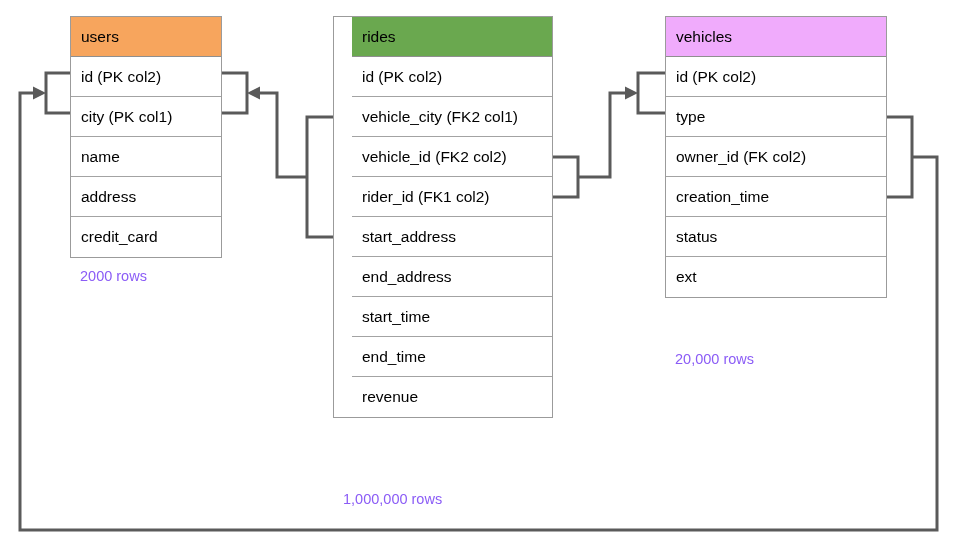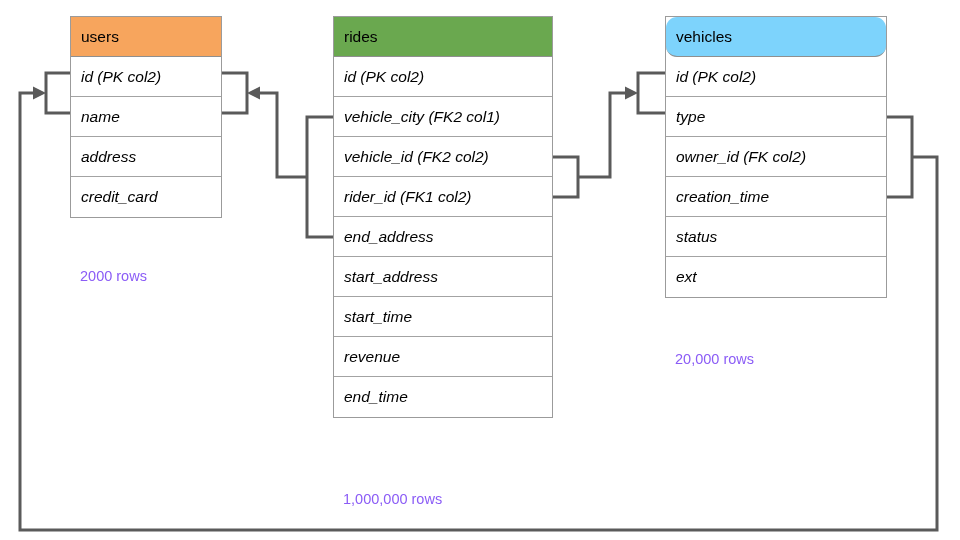--- a/index.html
+++ b/index.html
@@ -36,21 +36,20 @@
   .row {
     height: 40px;
     line-height: 39px;
     padding-left: 10px;
     font-size: 15.5px;
     color: #000000;
     border-bottom: 1px solid #a3a3a3;
     box-sizing: border-box;
     background: #ffffff;
     white-space: nowrap;
-    font-style: italic;
   }
   .row:last-child { border-bottom: none; }
   .rows-label {
     position: absolute;
     font-size: 14.5px;
     color: #8b5cf6;
     z-index: 1;
   }
   svg.connectors {
     position: absolute;
@@ -61,42 +60,43 @@
   }
 </style>
 </head>
 <body>
 
 <div class="canvas">
 
   <div class="tbl" style="left:70px; top:16px; width:152px;">
     <div class="hdr" style="background-color: rgb(247, 165, 93);">users</div>
     <div class="row">id (PK col2)</div>
+    <div class="row">city (PK col1)</div>
     <div class="row">name</div>
     <div class="row">address</div>
     <div class="row">credit_card</div>
   </div>
   <div class="rows-label" style="left:80px; top:268px;">2000 rows</div>
 
-  <div class="tbl" style="left:333px; top:16px; width:220px;">
+  <div class="tbl" style="left:333px; top:16px; width:220px;padding-left:18px;">
     <div class="hdr" style="background-color: rgb(106, 168, 79);">rides</div>
     <div class="row">id (PK col2)</div>
     <div class="row">vehicle_city (FK2 col1)</div>
     <div class="row">vehicle_id (FK2 col2)</div>
     <div class="row">rider_id (FK1 col2)</div>
+    <div class="row">start_address</div>
     <div class="row">end_address</div>
-    <div class="row">start_address</div>
     <div class="row">start_time</div>
+    <div class="row">end_time</div>
     <div class="row">revenue</div>
-    <div class="row">end_time</div>
   </div>
   <div class="rows-label" style="left:343px; top:471px;margin-top:20px;">1,000,000 rows</div>
 
   <div class="tbl" style="left:665px; top:16px; width:222px;">
-    <div class="hdr" style="background-color: #7dd3fc; border-radius: 11px;">vehicles</div>
+    <div class="hdr" style="background-color: #f0abfc;">vehicles</div>
     <div class="row">id (PK col2)</div>
     <div class="row">type</div>
     <div class="row">owner_id (FK col2)</div>
     <div class="row">creation_time</div>
     <div class="row">status</div>
     <div class="row">ext</div>
   </div>
   <div class="rows-label" style="left:675px; top:351px;">20,000 rows</div>
 
   <svg class="connectors" viewBox="0 0 960 540" xmlns="http://www.w3.org/2000/svg">

